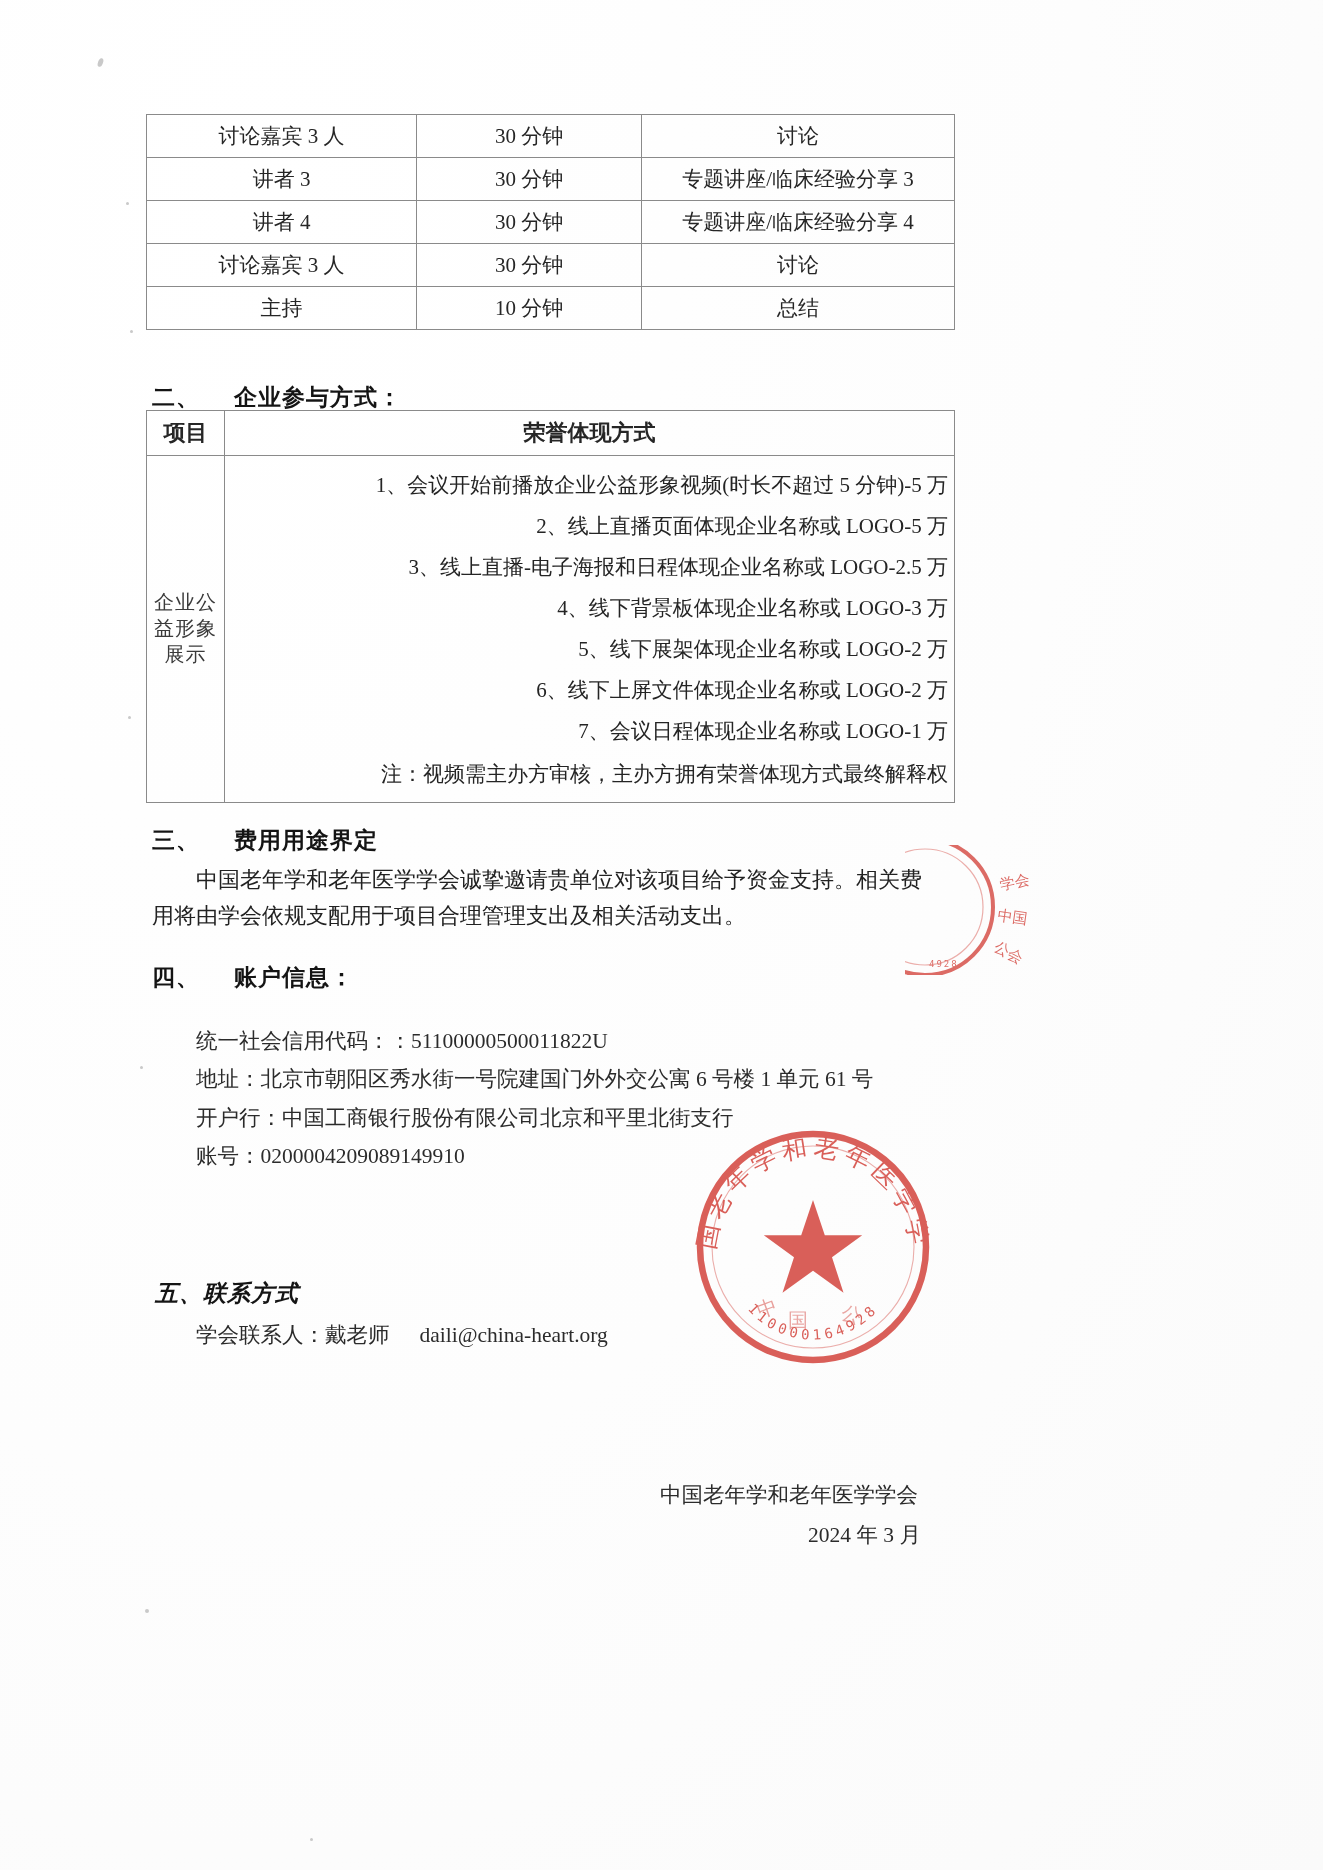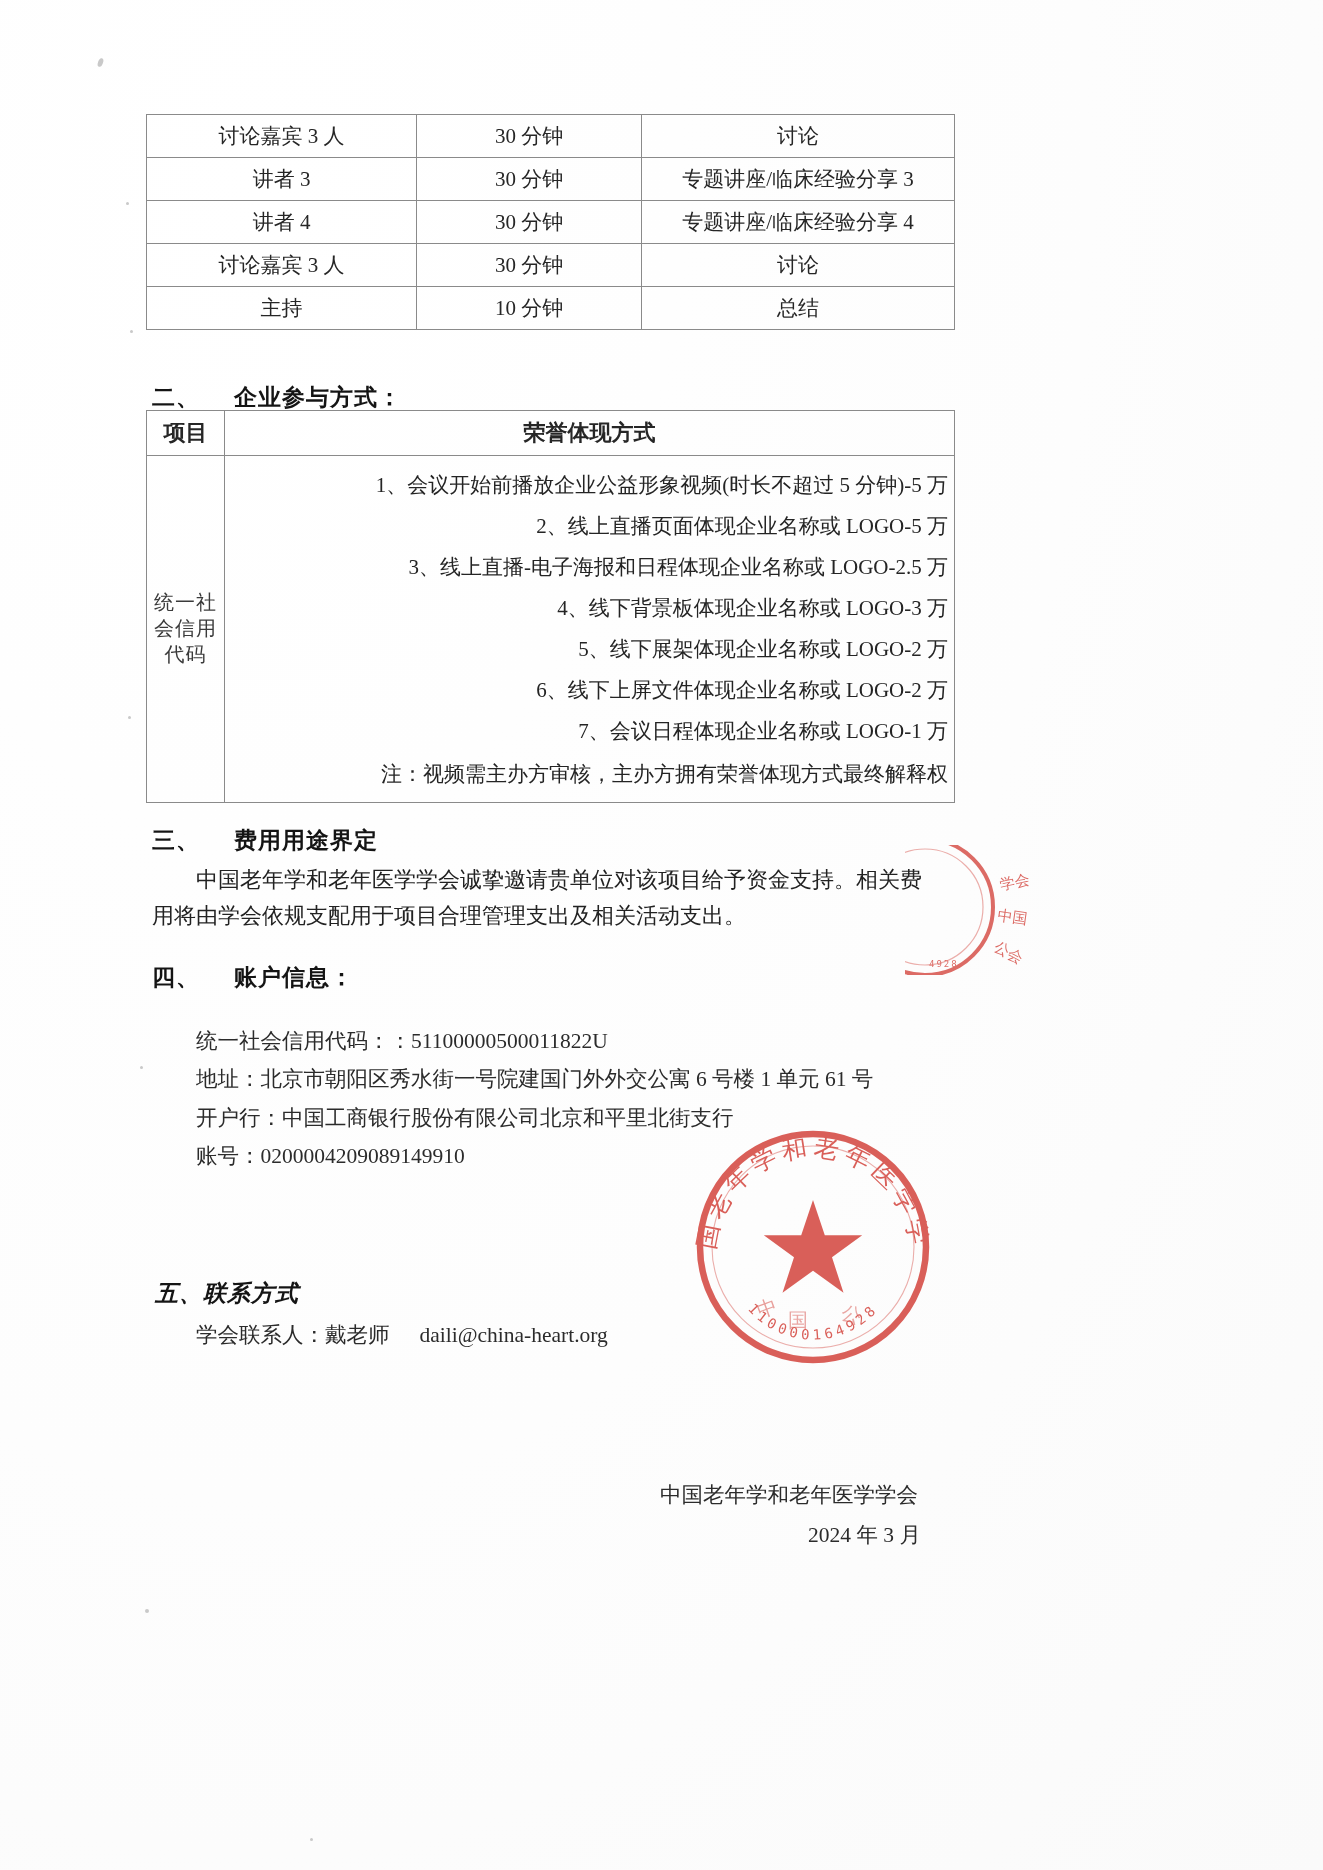--- a/index.html
+++ b/index.html
@@ -214,21 +214,21 @@
         <col style="width:78px">
         <col style="width:730px">
       </colgroup>
     <tbody>
       <tr>
         <td class="hdr">项目</td>
         <td class="hdr">荣誉体现方式</td>
       </tr>
       <tr>
         <td class="item-col">
-          <span class="vert-label">统一社会信用代码</span>
+          <span class="vert-label">企业公益形象展示</span>
         </td>
         <td class="lft">
           <ol class="benefits">
             <li>1、会议开始前播放企业公益形象视频(时长不超过 5 分钟)-5 万</li>
             <li>2、线上直播页面体现企业名称或 LOGO-5 万</li>
             <li>3、线上直播-电子海报和日程体现企业名称或 LOGO-2.5 万</li>
             <li>4、线下背景板体现企业名称或 LOGO-3 万</li>
             <li>5、线下展架体现企业名称或 LOGO-2 万</li>
             <li>6、线下上屏文件体现企业名称或 LOGO-2 万</li>
             <li>7、会议日程体现企业名称或 LOGO-1 万</li>

